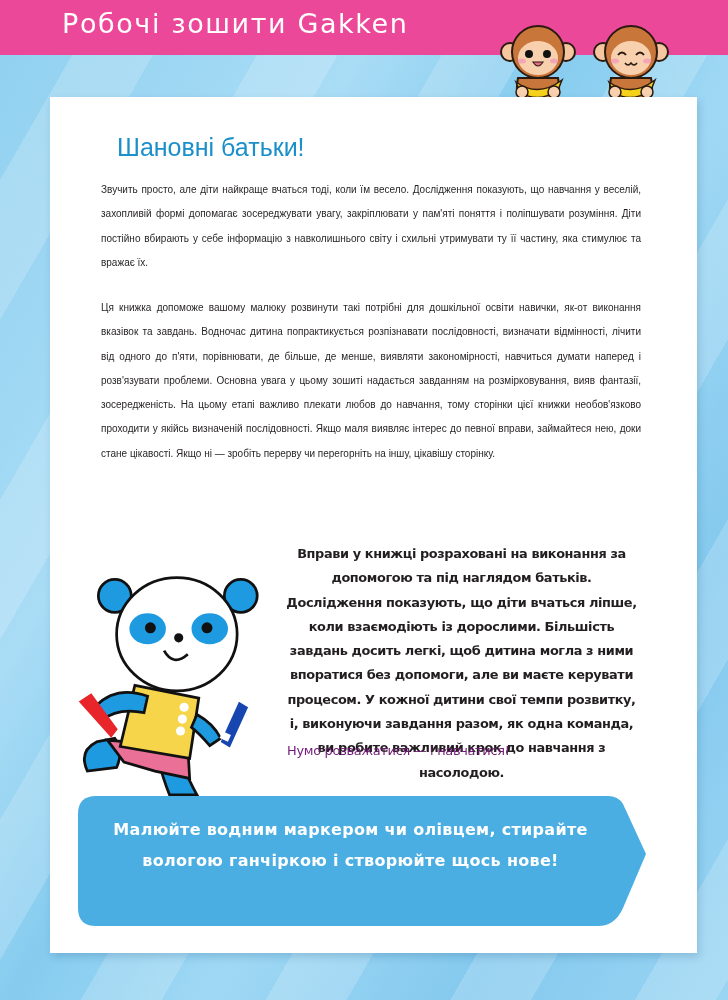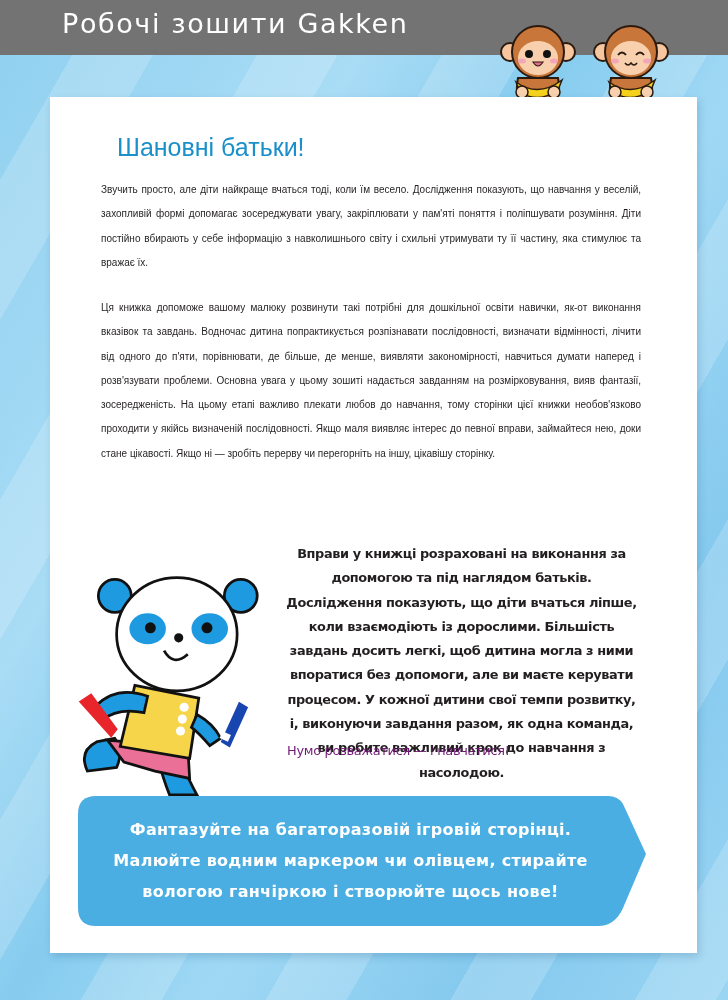--- a/index.html
+++ b/index.html
@@ -8,21 +8,21 @@
     position:relative;
     font-family:"DejaVu Sans", sans-serif;
     background: linear-gradient(120deg, #8fd0f0 0%, #a9dcf5 30%, #86ccef 45%, #9fd8f4 60%, #84c9ee 80%, #9ad5f3 100%);
   }
   .stripes {
     position:absolute; inset:0; pointer-events:none;
     background: repeating-linear-gradient(120deg, rgba(255,255,255,0.0) 0px, rgba(255,255,255,0.0) 90px, rgba(255,255,255,0.18) 90px, rgba(255,255,255,0.18) 160px);
   }
   .header {
     position:absolute; left:0; top:0; width:728px; height:55px;
-    background:#737373;
+    background:#ec4899;
   }
   .header-title {
     position:absolute; left:62px; top:8px;
     color:#ffffff; font-size:27px; letter-spacing:1.6px;
     font-family:"DejaVu Sans", sans-serif; font-weight:normal;
   }
   .monkey { position:absolute; top:16px; width:76px; height:92px; }
   .card {
     position:absolute; left:50px; top:97px; width:647px; height:856px;
     background:#ffffff;
@@ -146,17 +146,16 @@
   <circle cx="161" cy="75" r="6" fill="#111"></circle>
   <circle cx="130" cy="86" r="5" fill="#111"></circle>
   <path d="M114 100 Q124 118 140 104" fill="none" stroke="#111" stroke-width="3"></path>
 </svg>
 
 <div class="callout">
   <svg viewBox="0 0 568 130" preserveAspectRatio="none">
     <path d="M18 0 L530 0 Q540 0 545 8 L568 58 L545 112 Q537 130 520 130 L18 130 Q0 130 0 112 L0 18 Q0 0 18 0 Z" fill="#4aaee2"></path>
   </svg>
   <div class="callout-text">
-    <div>Фантазуйте на багаторазовій ігровій сторінці.</div>
     <div>Малюйте водним маркером чи олівцем, стирайте</div>
     <div>вологою ганчіркою і створюйте щось нове!</div>
   </div>
 </div>
 
 </body></html>

